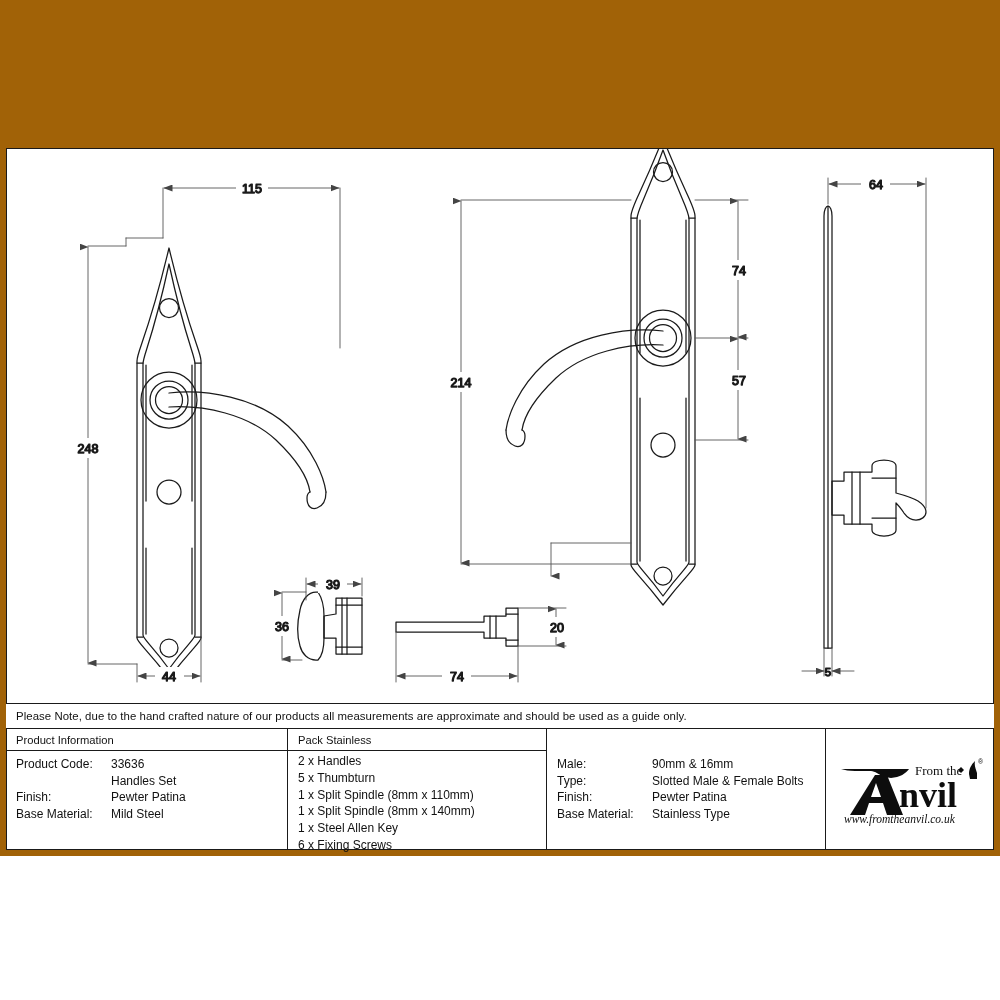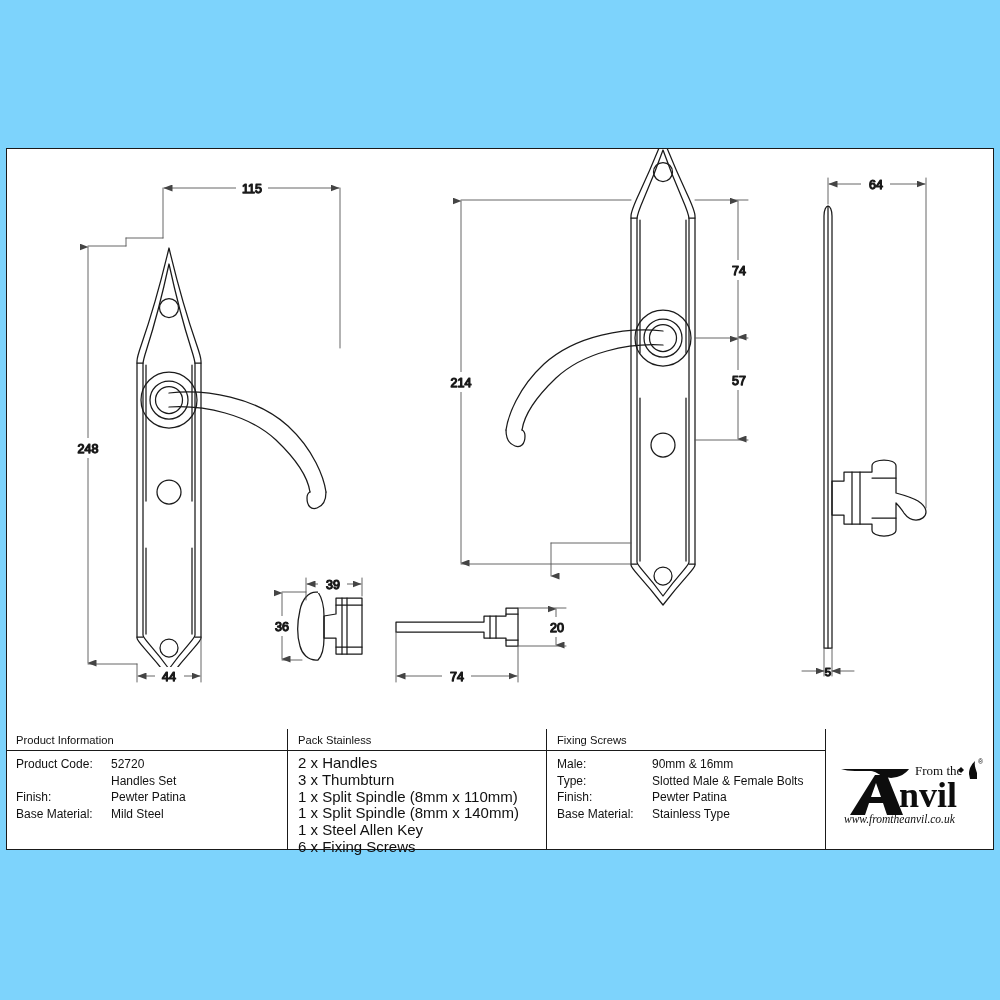--- a/index.html
+++ b/index.html
@@ -3,21 +3,21 @@
 <meta charset="utf-8">
 <title>Technical Drawing</title>
 <style>
   html,body{margin:0;padding:0;background:#ffffff;}
   body{
     width:1000px;height:1000px;
     font-family:"Liberation Sans", sans-serif;
     color:#000;
     -webkit-font-smoothing:antialiased;
   }
-  #root{position:relative;width:1000px;height:1000px;overflow:hidden;background:#7dd3fc;}
+  #root{position:relative;width:1000px;height:856px;overflow:hidden;background:#a16207;}
 
   
   .sheet{
     position:absolute;left:6px;top:148px;width:988px;height:702px;
     border:1.6px solid #1a1a1a;box-sizing:border-box;background:#fff;
   }
 
   
   .drawing{
     position:absolute;left:6px;top:148px;width:988px;height:555px;
@@ -50,21 +50,21 @@
   .col-hdr span{
     position:absolute;left:10px;top:50%;transform:translateY(-50%);
     font-size:11.2px;color:#111;white-space:nowrap;
   }
   .col-body{position:absolute;left:0;right:0;top:22px;bottom:0;padding:6px 0 0 10px;box-sizing:border-box;}
 
   .kv{position:relative;height:16.5px;font-size:12px;color:#111;white-space:nowrap;}
   .kv .k{position:absolute;left:0;top:0;}
   .kv .v{position:absolute;left:95px;top:0;}
 
-  .plain{height:16.8px;font-size:15px;color:#111;white-space:nowrap;}
+  .plain{height:16.8px;font-size:12px;color:#111;white-space:nowrap;}
 
   
   .logo-cell{position:absolute;top:0;bottom:0;right:0;}
   .logo-wrap{
     position:absolute;left:50%;top:50%;transform:translate(-50%,-50%);
     width:150px;height:74px;
   }
   .logo-wrap svg{display:block;}
 
   .dim-txt{font-family:"Liberation Sans", sans-serif;font-size:12.5px;fill:#1a1a1a;}
@@ -326,31 +326,34 @@
 
         <g stroke="#555" stroke-width="0.9">
           <line x1="545" y1="395" x2="545" y2="428" marker-end="url(#arv)"></line>
           <path d="M545,395 L625,395"></path>
         </g>
 
       </g>
     </svg>
   </div>
 
+  <div class="note-bar">
+    <div class="note-text">Please Note, due to the hand crafted nature of our products all measurements are approximate and should be used as a guide only.</div>
+  </div>
 
   <div class="info-table">
 
     <div class="col" style="left:0;width:281px;">
       <div class="col-hdr">
         <span>Product Information</span>
       </div>
       <div class="col-body">
         <div class="kv">
           <span class="k">Product Code:</span>
-          <span class="v">52720</span>
+          <span class="v">33636</span>
         </div>
         <div class="kv">
           <span class="k"></span>
           <span class="v">Handles Set</span>
         </div>
         <div class="kv">
           <span class="k">Finish:</span>
           <span class="v">Pewter Patina</span>
         </div>
         <div class="kv">
@@ -361,34 +364,31 @@
     </div>
 
     <div class="col-div" style="left:281px;"></div>
 
     <div class="col" style="left:282px;width:258px;">
       <div class="col-hdr">
         <span>Pack Stainless</span>
       </div>
       <div class="col-body" style="padding-top:3px;">
         <div class="plain">2 x Handles</div>
-        <div class="plain">3 x Thumbturn</div>
+        <div class="plain">5 x Thumbturn</div>
         <div class="plain">1 x Split Spindle (8mm x 110mm)</div>
         <div class="plain">1 x Split Spindle (8mm x 140mm)</div>
         <div class="plain">1 x Steel Allen Key</div>
         <div class="plain">6 x Fixing Screws</div>
       </div>
     </div>
 
     <div class="col-div" style="left:540px;"></div>
 
     <div class="col" style="left:541px;width:278px;">
-      <div class="col-hdr">
-        <span>Fixing Screws</span>
-      </div>
       <div class="col-body">
         <div class="kv">
           <span class="k">Male:</span>
           <span class="v">90mm &amp; 16mm</span>
         </div>
         <div class="kv">
           <span class="k">Type:</span>
           <span class="v">Slotted Male &amp; Female Bolts</span>
         </div>
         <div class="kv">

